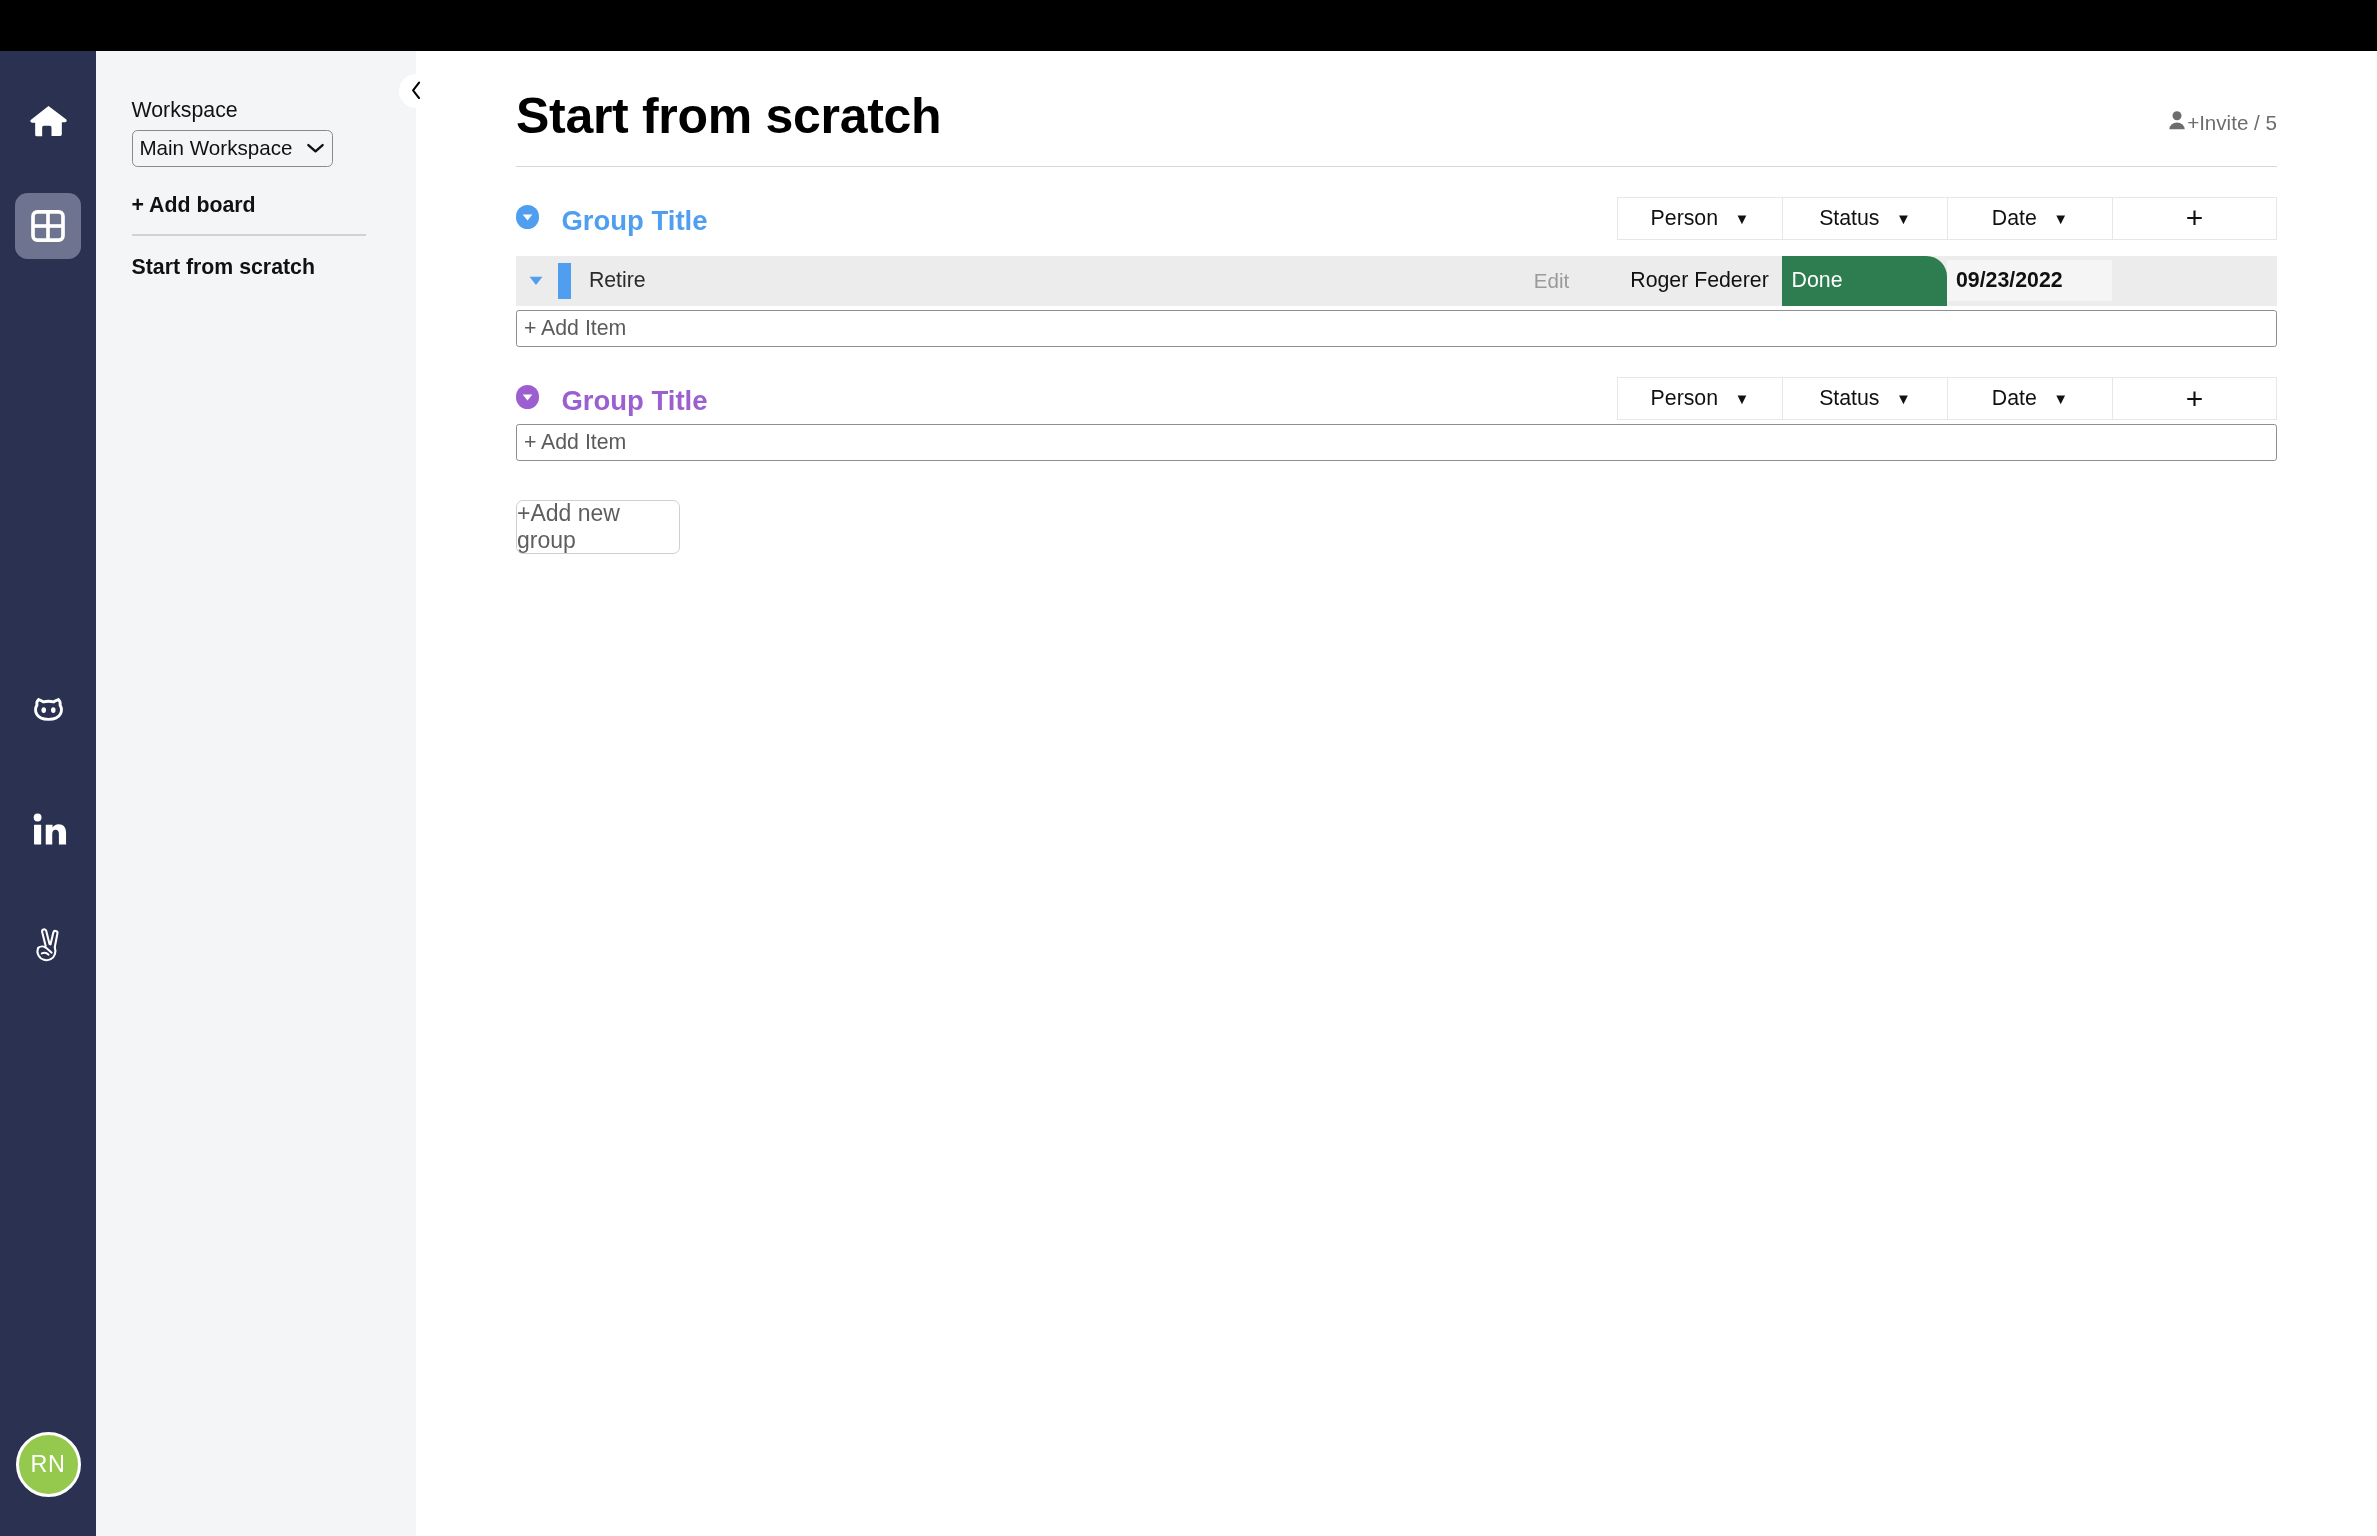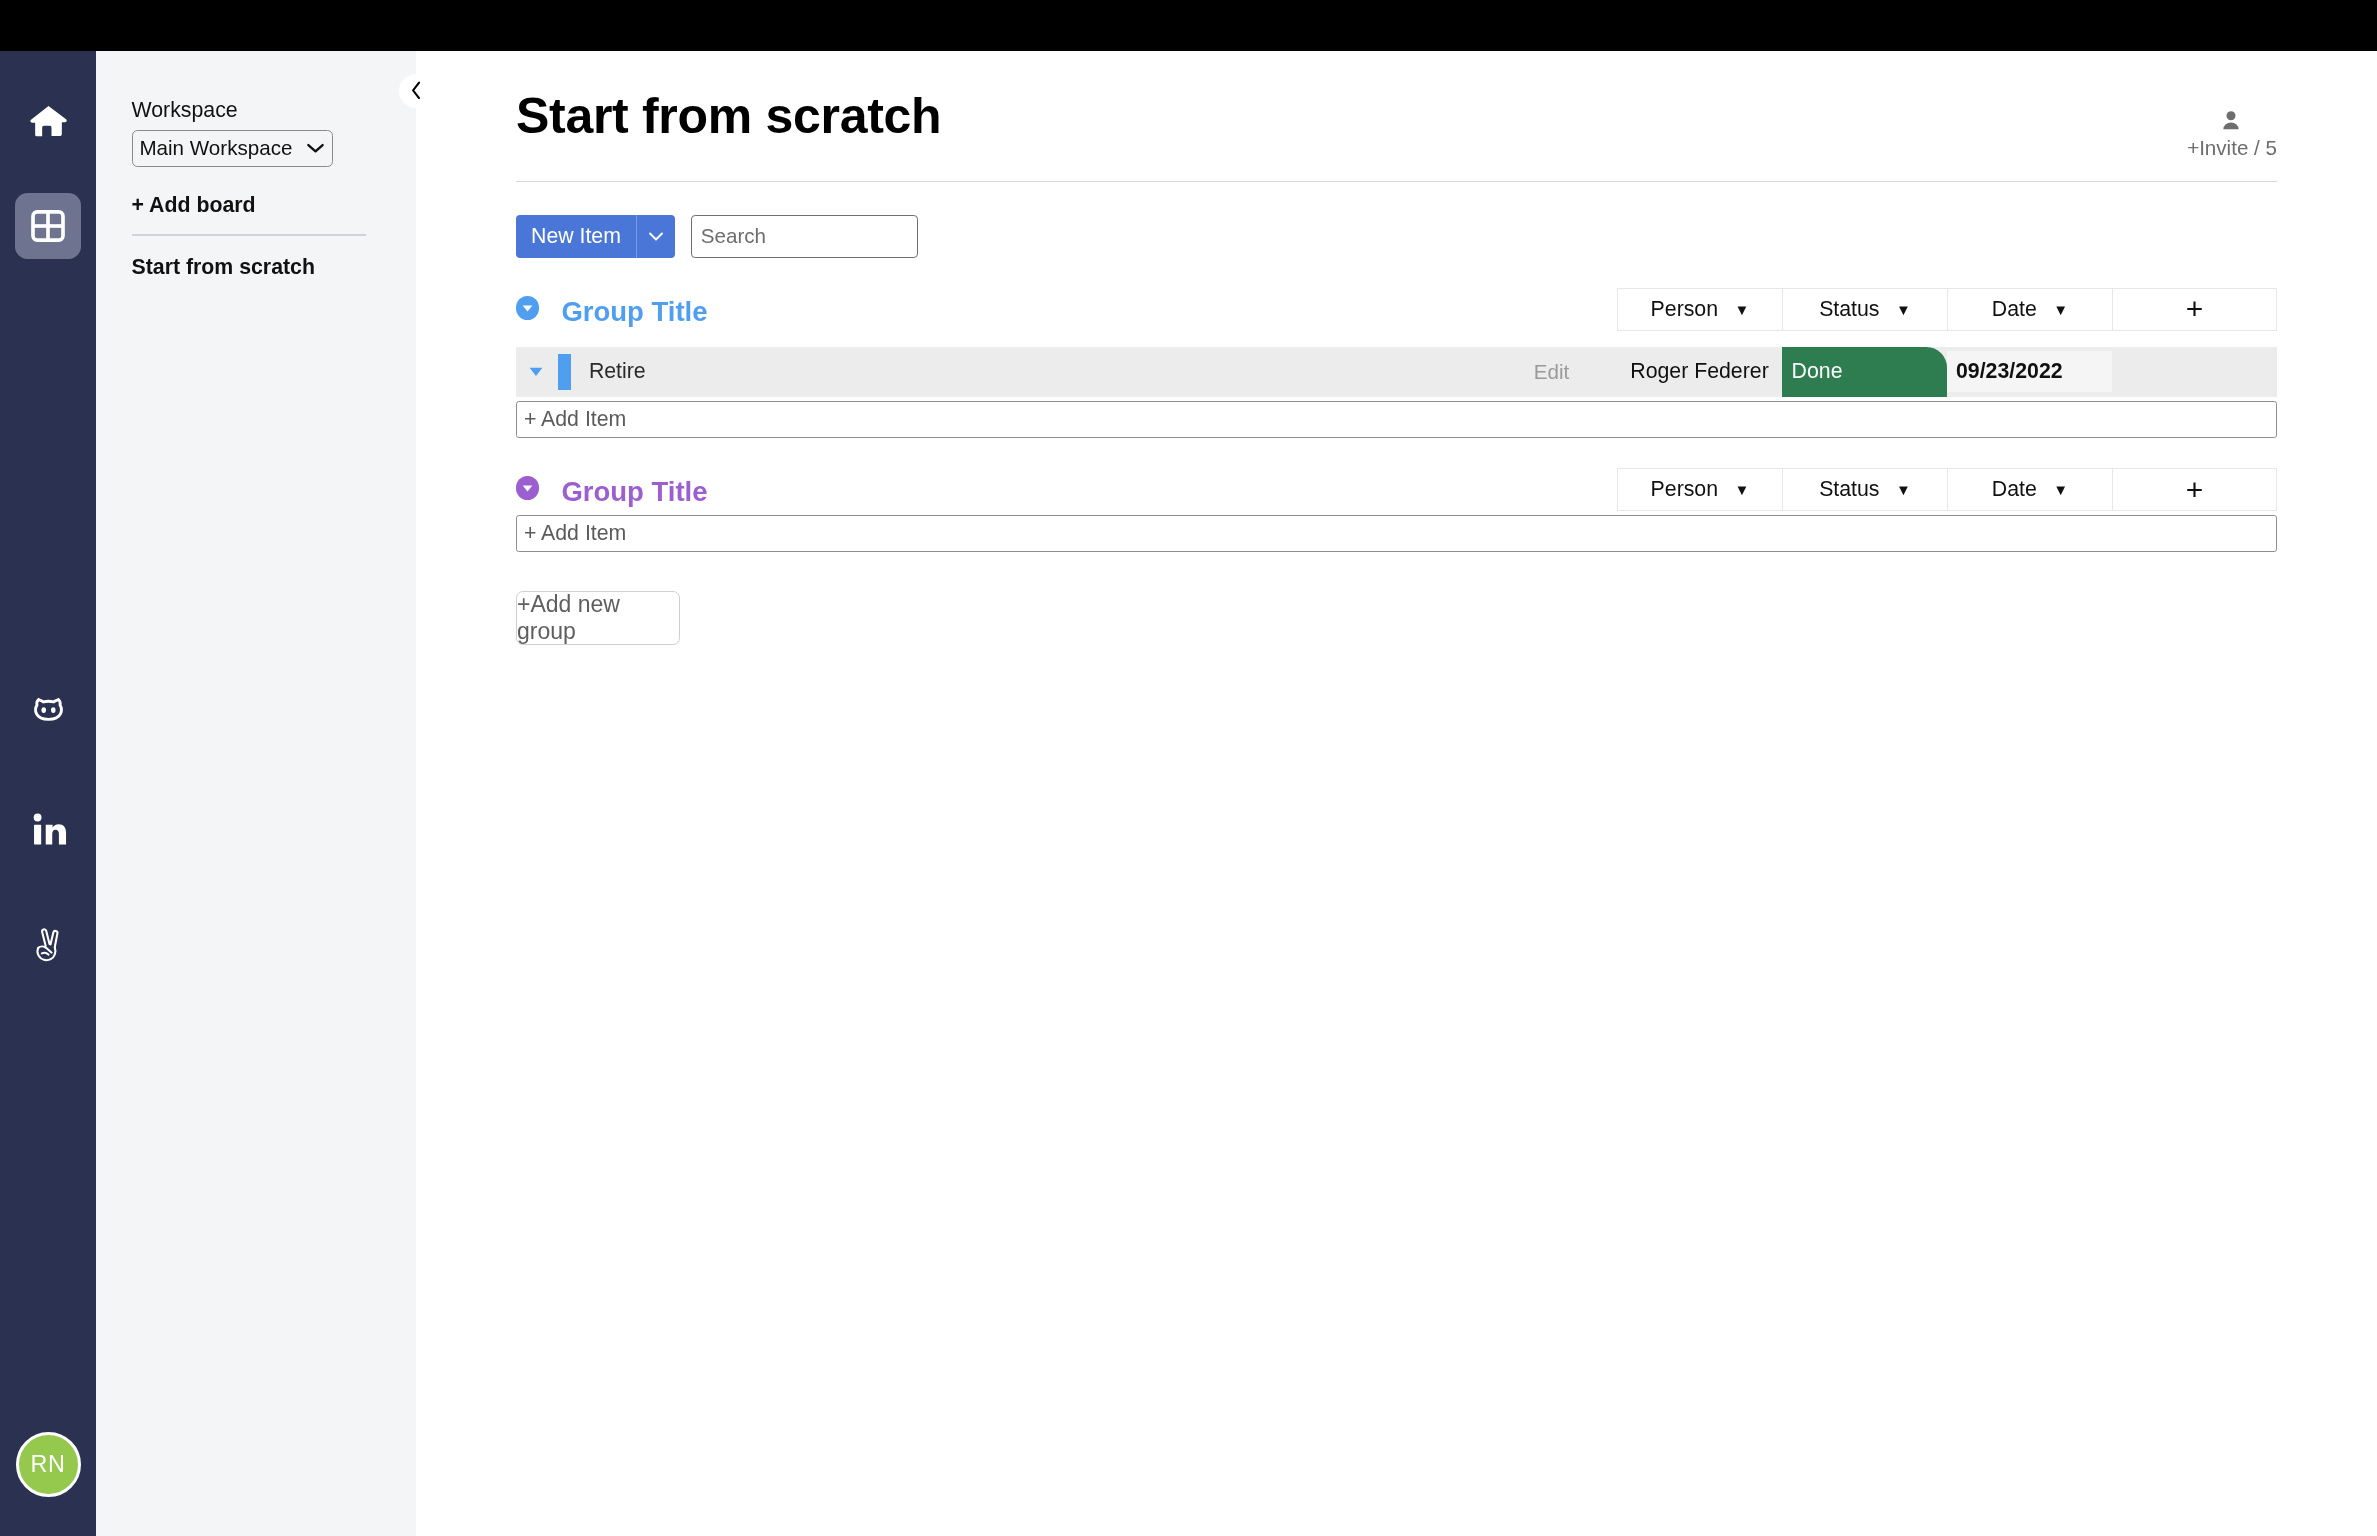--- a/index.html
+++ b/index.html
@@ -153,21 +153,20 @@
     letter-spacing: -0.3px;
   }
   .invite {
     display: flex;
     align-items: center;
     gap: 0px;
     font-size: 20.6px;
     color: #6d6d6d;
     margin-top: 23.4px;
     cursor: pointer;
-    flex-direction: column;
   }
   .invite svg { margin-right: 1.4px; }
   .header-divider {
     margin: 20.6px 100px 0 100px;
     height: 1.4px;
     background: #d8d8d8;
   }
 
   
   .toolbar {
@@ -462,33 +461,20 @@
           <circle cx="10" cy="6" r="5"></circle>
           <path d="M1.5 21 a8.5 7.5 0 0 1 17 0 Z"></path>
         </svg>
       </span>
       <span>+Invite / 5</span>
     </div>
   </div>
 
   <div class="header-divider"></div>
 
-  <div class="toolbar">
-    <div class="newitem-group">
-      <button class="newitem-btn">New Item</button>
-      <button class="newitem-caret">
-        <span>
-          <svg width="18" height="11" viewBox="0 0 24 14" fill="none" stroke="#ffffff" stroke-width="2.6" stroke-linecap="round" stroke-linejoin="round">
-            <polyline points="4,3 12,11 20,3"></polyline>
-          </svg>
-        </span>
-      </button>
-    </div>
-    <input class="search-input" type="text" placeholder="Search" style="">
-  </div>
 
   <div class="board">
 
     <div class="group-block">
       <div class="group-header">
         <div class="group-title-wrap">
           <span class="group-dot" style="background:#4f9ef0;">
             <svg width="11" height="8.3" viewBox="0 0 16 12" fill="#ffffff">
                 <polygon points="1,2 15,2 8,11"></polygon>
               </svg>

